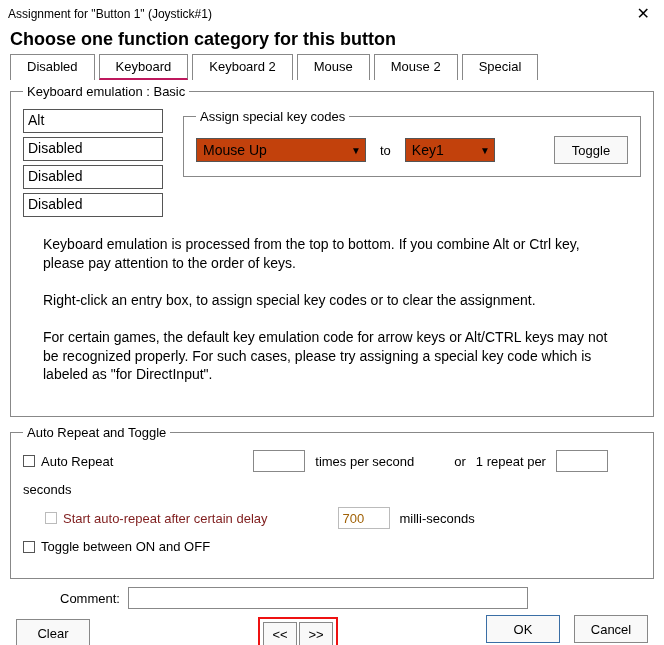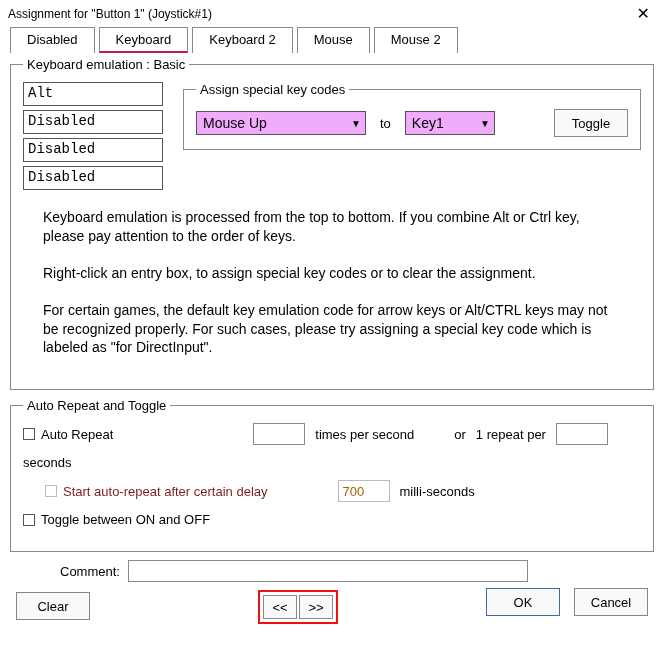--- a/index.html
+++ b/index.html
@@ -26,29 +26,29 @@
   }
   .tab.active { border-bottom: 2px solid #be185d; }
   fieldset {
     border: 1px solid #888; margin: 0 10px 8px; padding: 10px 12px 14px;
   }
   legend { padding: 0 4px; font-size: 13px; margin-top: 16px; }
   .kb-top { display: flex; align-items: flex-start; gap: 20px; }
   .key-slots { display: flex; flex-direction: column; gap: 4px; }
   .key-slot {
     width: 140px; height: 24px; border: 1px solid #555;
-    padding: 2px 4px; font-size: 14px; background: #fff; font-family: Liberation Mono, monospace;
+    padding: 2px 4px; font-size: 14px; background: #fff;
   }
   .assignbox {
     flex: 1;
   }
   .assignbox fieldset { margin: 0; padding: 12px; }
   .assignrow { display: flex; align-items: center; gap: 10px; }
   .selectish {
-    border: 1px solid #555; height: 24px; background: #f0abfc;
+    border: 1px solid #555; height: 24px; background: #c2410c;
     display: inline-flex; align-items: center; justify-content: space-between;
     padding: 0 4px 0 6px; font-size: 14px;
   }
   .selectish .tri { font-size: 10px; margin-left: 6px; }
   .to-lbl { padding: 0 4px; }
   .btn {
     border: 1px solid #888; background: #f9f9f9; height: 28px;
     min-width: 74px; padding: 0 14px; font-size: 13px;
     display: inline-flex; align-items: center; justify-content: center;
   }
@@ -75,27 +75,29 @@
 </head>
 <body>
 
 <div class="window">
 
   <div class="titlebar">
     <span>Assignment for "Button 1" (Joystick#1)</span>
     <span class="close-x">✕</span>
   </div>
 
+  <div class="heading">Choose one function category for this button</div>
 
   <div class="tabstrip">
     <div class="tab">Disabled</div>
     <div class="tab active">Keyboard</div>
     <div class="tab">Keyboard 2</div>
     <div class="tab">Mouse</div>
     <div class="tab">Mouse 2</div>
+    <div class="tab">Special</div>
   </div>
 
   <fieldset>
     <legend>Keyboard emulation : Basic</legend>
 
     <div class="kb-top">
       <div class="key-slots">
         <div class="key-slot">Alt</div>
         <div class="key-slot">Disabled</div>
         <div class="key-slot">Disabled</div>

